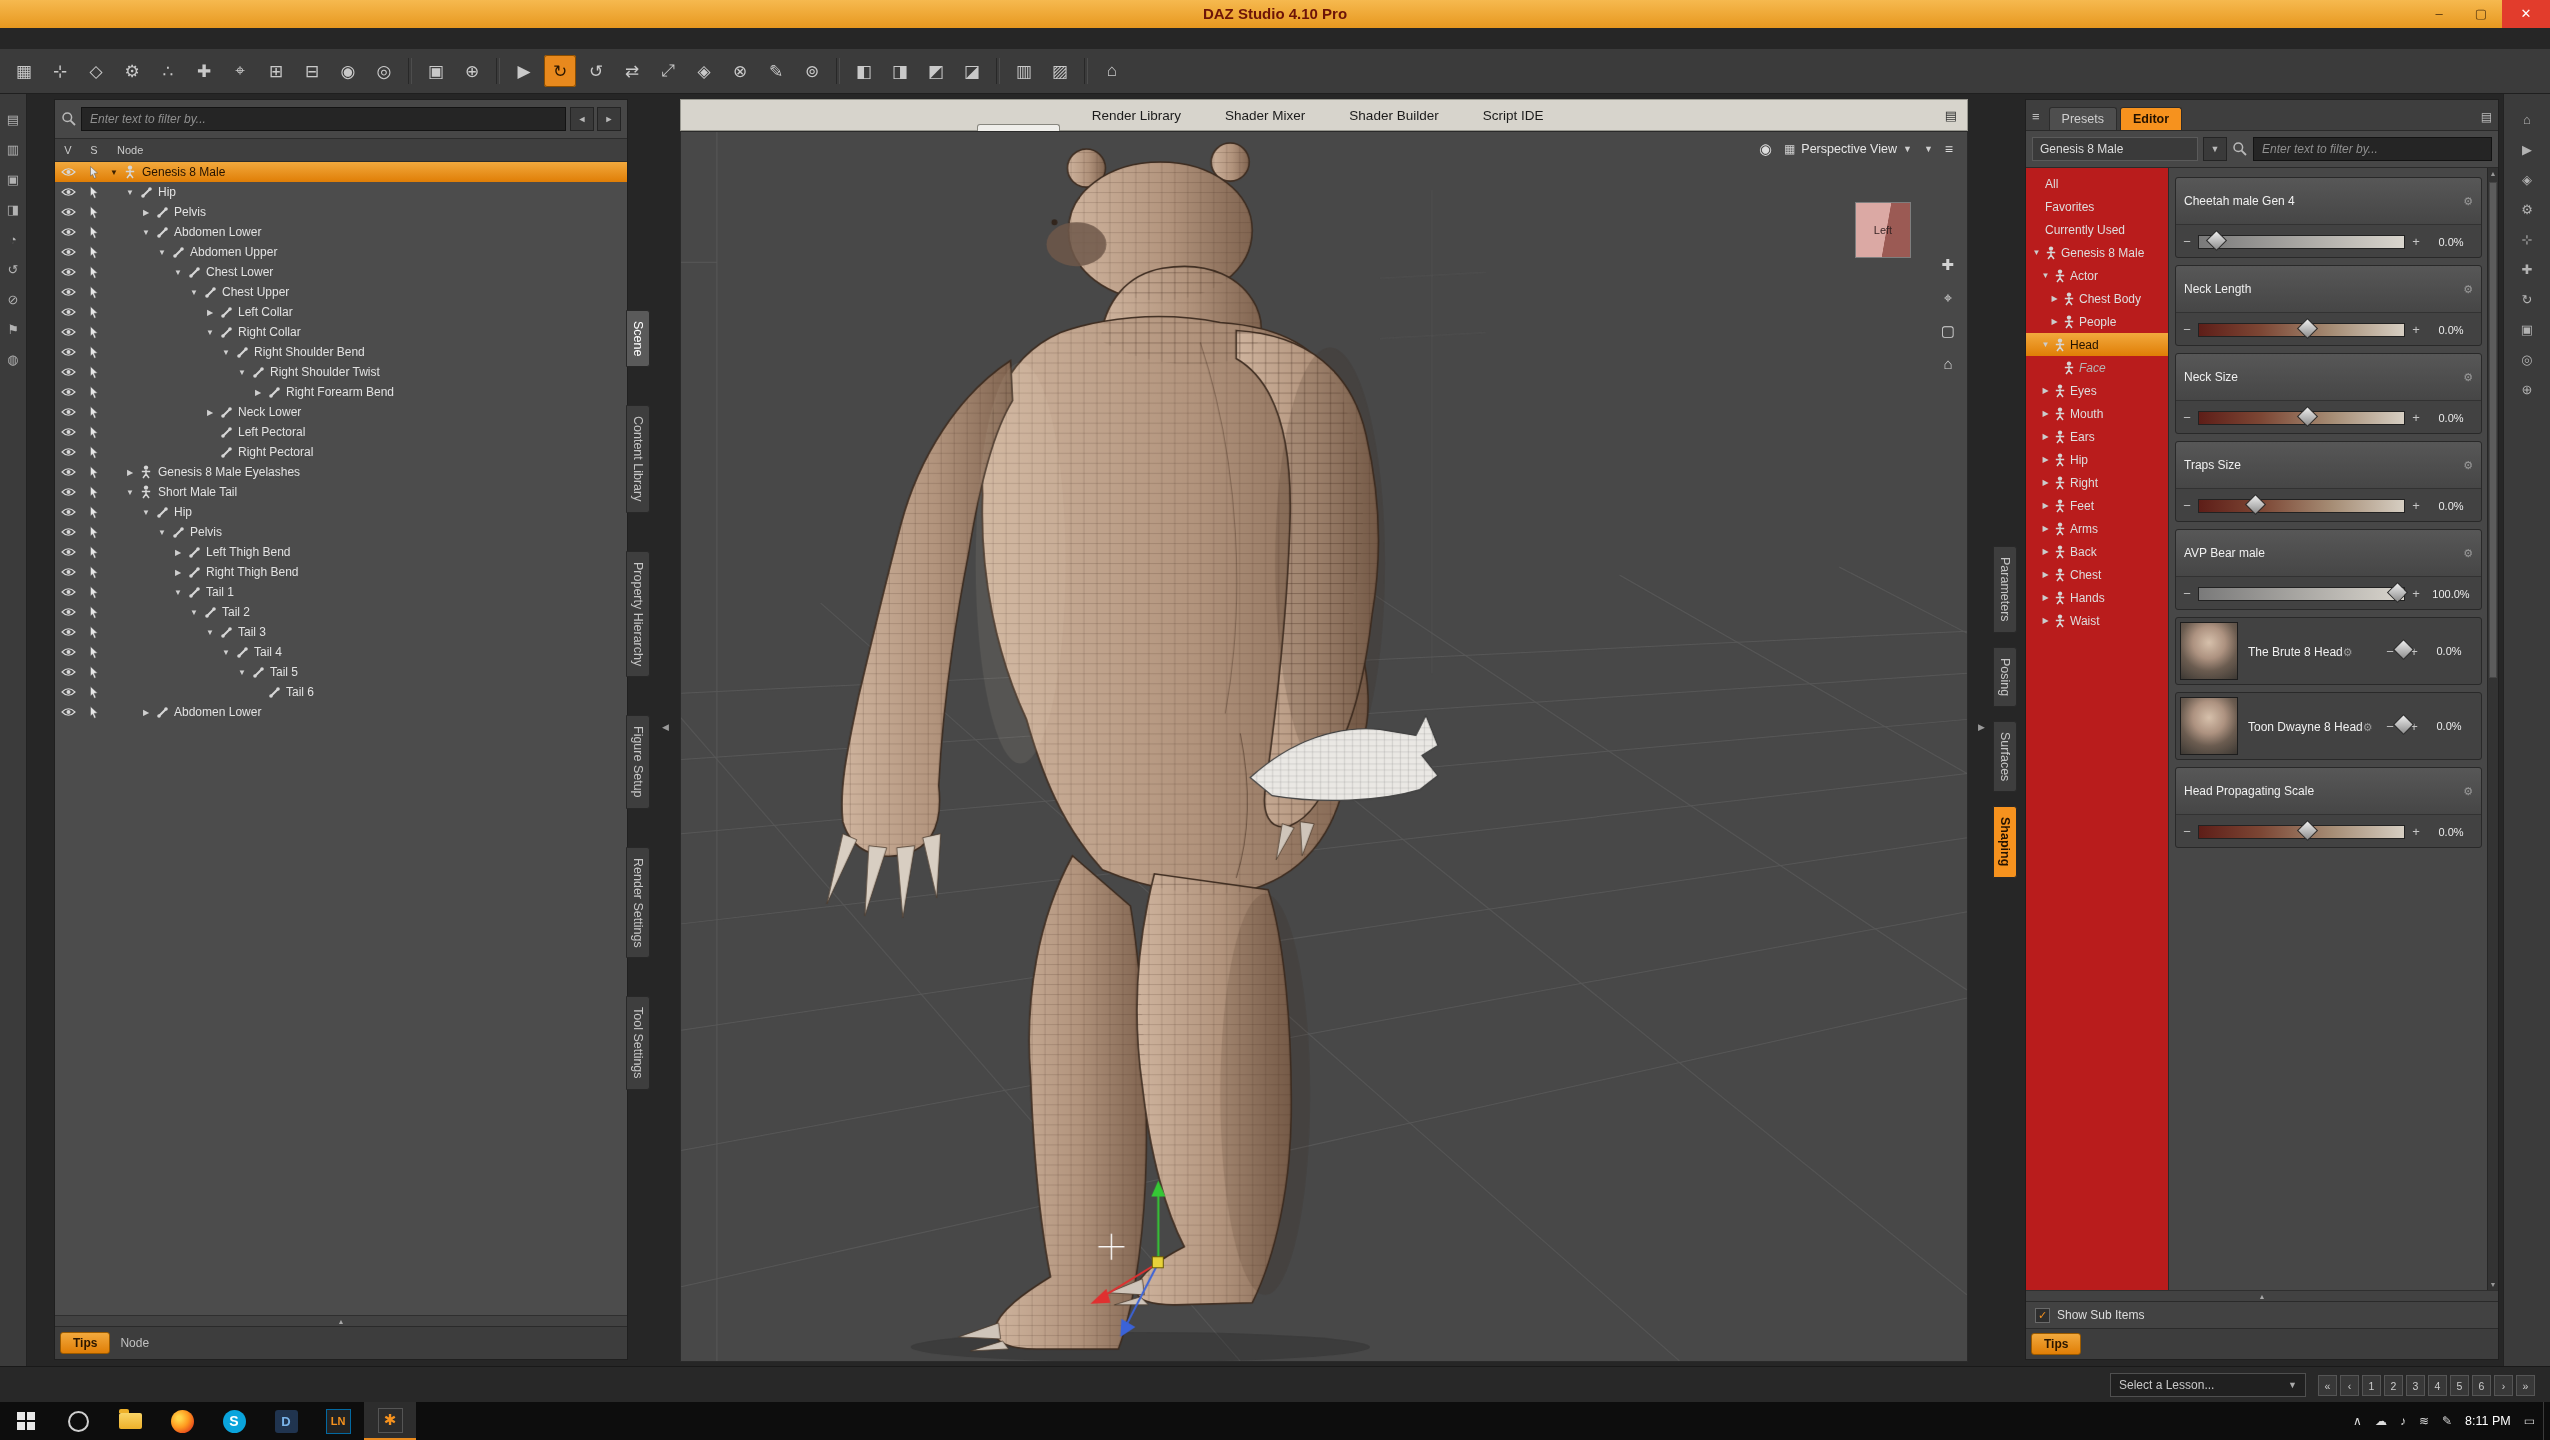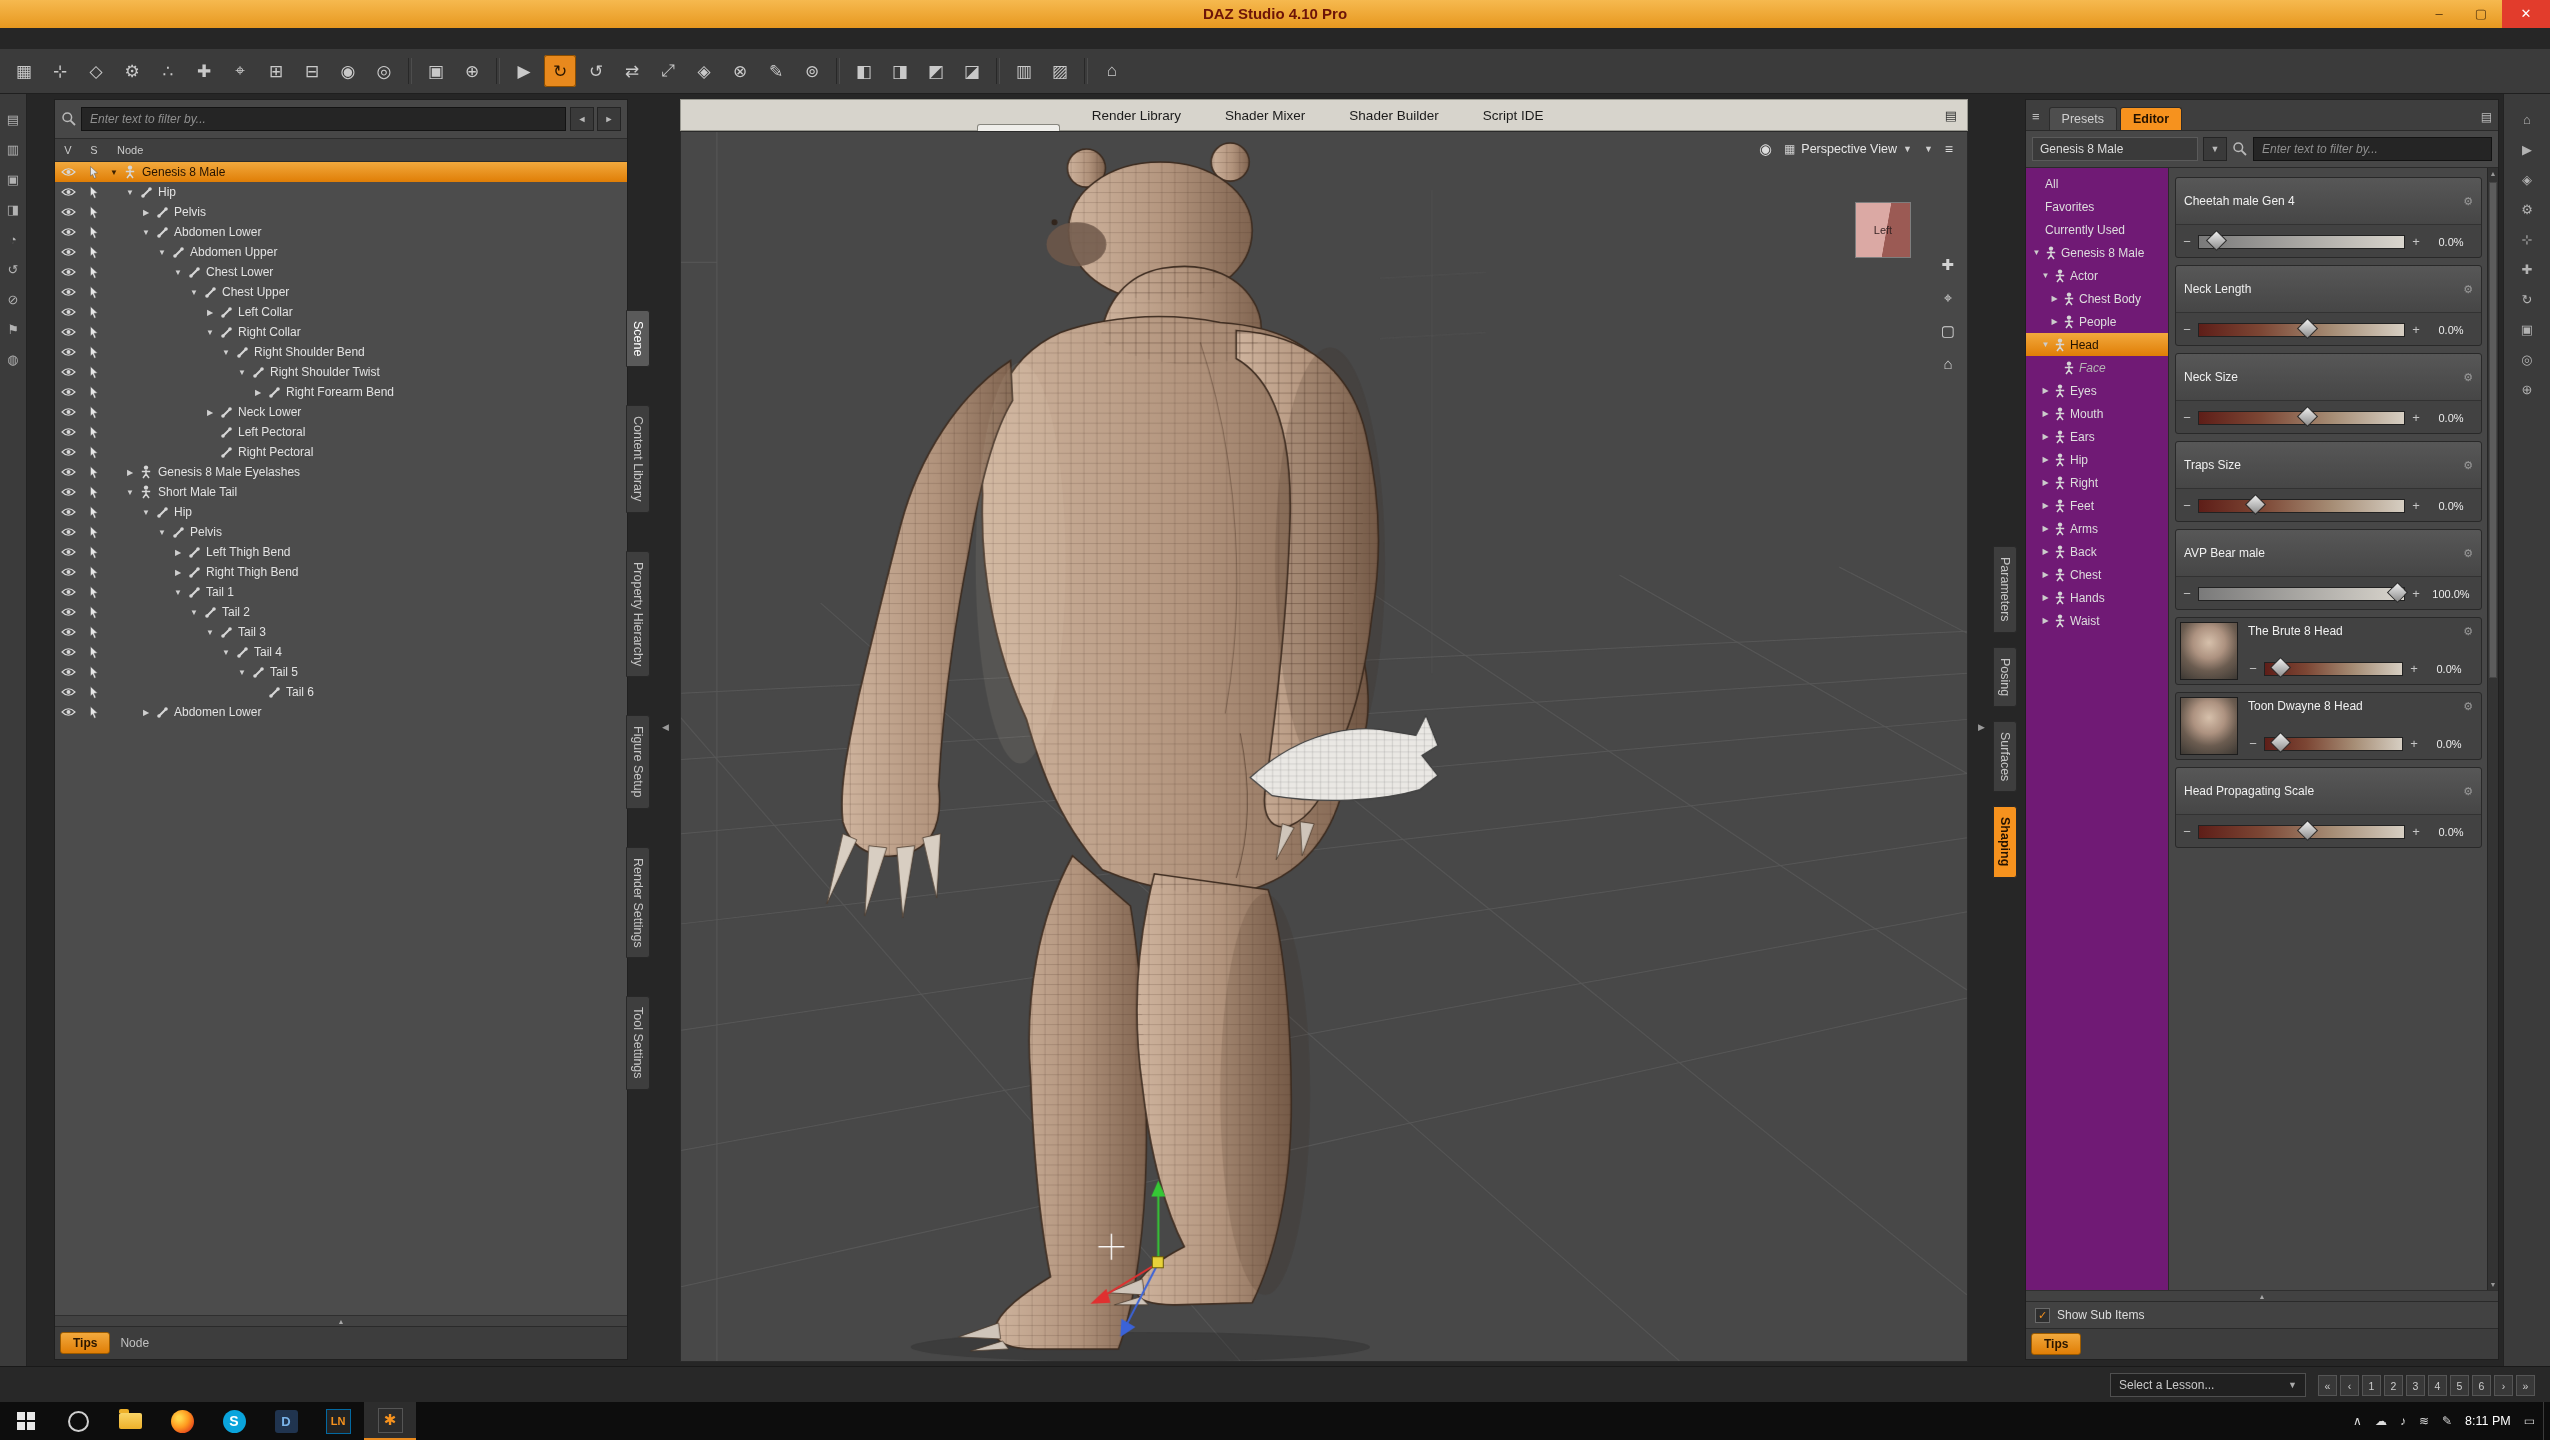--- a/index.html
+++ b/index.html
@@ -74,21 +74,21 @@
   
   .shaping-panel{position:absolute;left:2025px;width:472px;top:5px;bottom:6px;background:#474747;border:1px solid #1f1f1f;display:flex;flex-direction:column;}
   .sp-tabs{height:30px;display:flex;align-items:flex-end;gap:3px;padding:0 6px;background:#3e3e3e;border-bottom:1px solid #2a2a2a;}
   .sp-menu-icon{color:#bbb;margin:0 6px 6px 0;font-size:13px;}
   .sp-tab{font-size:12.5px;color:#cfcfcf;background:#4e4e4e;border:1px solid #2c2c2c;border-bottom:none;padding:4px 12px;border-radius:3px 3px 0 0;}
   .sp-tab.active{background:#f6921e;color:#241200;font-weight:bold;}
   .sp-options{margin-left:auto;color:#bbb;font-size:12px;margin-bottom:6px;}
   .sp-selector-row{height:36px;display:flex;align-items:center;gap:5px;padding:0 6px;}
   .figure-select{width:150px;height:22px;background:#3a3a3a;border:1px solid #5a5a5a;color:#ddd;font-size:12px;display:flex;align-items:center;padding:0 7px;justify-content:space-between;}
   .sp-body{flex:1;display:flex;overflow:hidden;border-top:1px solid #2a2a2a;}
-  .sp-cats{width:142px;background:#701a75;border-right:1px solid #2a2a2a;padding-top:4px;}
+  .sp-cats{width:142px;background:#b91c1c;border-right:1px solid #2a2a2a;padding-top:4px;}
   .cat-row{height:23px;display:flex;align-items:center;font-size:12px;color:#dedede;padding-left:4px;white-space:nowrap;}
   .cat-row.selected{background:linear-gradient(#f2a93d,#e07e06);color:#241300;}
   .cat-row.italic .cat-label{font-style:italic;color:#b5b5b5;}
   .cat-exp{width:13px;font-size:8px;color:#ccc;flex-shrink:0;text-align:center;}
   .cat-icon{width:16px;display:flex;justify-content:center;flex-shrink:0;}
   .cat-label{padding-left:2px;}
   .sp-sliders{flex:1;padding:9px 5px 0 6px;display:flex;flex-direction:column;gap:7px;overflow:hidden;}
   .slider-block{background:#424242;border:1px solid #292929;border-radius:3px;}
   .sb-header{height:22px;display:flex;align-items:center;justify-content:space-between;background:linear-gradient(#575757,#464646);padding:12px 8px;border-bottom:1px solid #323232;border-radius:3px 3px 0 0;}
   .sb-name{font-size:12px;color:#f0f0f0;white-space:nowrap;}
@@ -96,21 +96,21 @@
   .sb-row{display:flex;align-items:center;gap:6px;margin:9px 6px 8px 6px;}
   .sb-minus,.sb-plus{color:#c5c5c5;font-size:13px;width:10px;text-align:center;}
   .sb-track{flex:1;height:12px;position:relative;border:1px solid #222;}
   .sb-track.red{background:linear-gradient(90deg,#5e1e18,#7c4634 30%,#a68d75 65%,#d6cec2);}
   .sb-track.gray{background:linear-gradient(90deg,#7a7a7a,#d9d5cd);}
   .sb-handle{position:absolute;top:-3px;width:13px;height:13px;background:linear-gradient(135deg,#efefef,#8d8d8d);border:1px solid #2e2e2e;transform:rotate(45deg);}
   .sb-value{width:48px;text-align:center;font-size:11px;color:#ececec;}
   .slider-block.thumbed{display:flex;gap:6px;padding:4px;}
   .sb-thumb{width:56px;height:56px;flex-shrink:0;border:1px solid #1d1d1d;
      background:radial-gradient(circle at 50% 35%,#d6c0ab 0%,#ad9280 35%,#6b5c50 62%,#3c3833 100%);}
-  .sb-right{flex:1;display:flex;flex-direction:column;justify-content:space-between;}
+  .sb-right{flex:1;display:flex;flex-direction:row;justify-content:space-between;}
   .sb-right .sb-header{background:none;border-bottom:none;padding:2px 4px 0 4px;height:auto;}
   .sb-right .sb-row{margin:4px 4px 4px 4px;}
   .sp-scroll{width:10px;background:#333;border-left:1px solid #262626;position:relative;}
   .sp-scroll .arr{position:absolute;left:0;right:0;text-align:center;font-size:7px;color:#999;}
   .sp-scroll-thumb{position:absolute;top:14px;left:1px;right:1px;height:44%;background:#5c5c5c;border:1px solid #454545;}
   .sp-footer-check{height:26px;display:flex;align-items:center;gap:7px;padding:0 9px;border-top:1px solid #2a2a2a;background:#424242;}
   .checkbox{width:13px;height:13px;background:#2e2e2e;border:1px solid #6a6a6a;color:#f6921e;font-size:11px;line-height:12px;text-align:center;}
   .check-label{font-size:12px;color:#dedede;}
   .sp-footer{height:30px;background:#3d3d3d;border-top:1px solid #2a2a2a;display:flex;align-items:center;padding:0 5px;}
   

